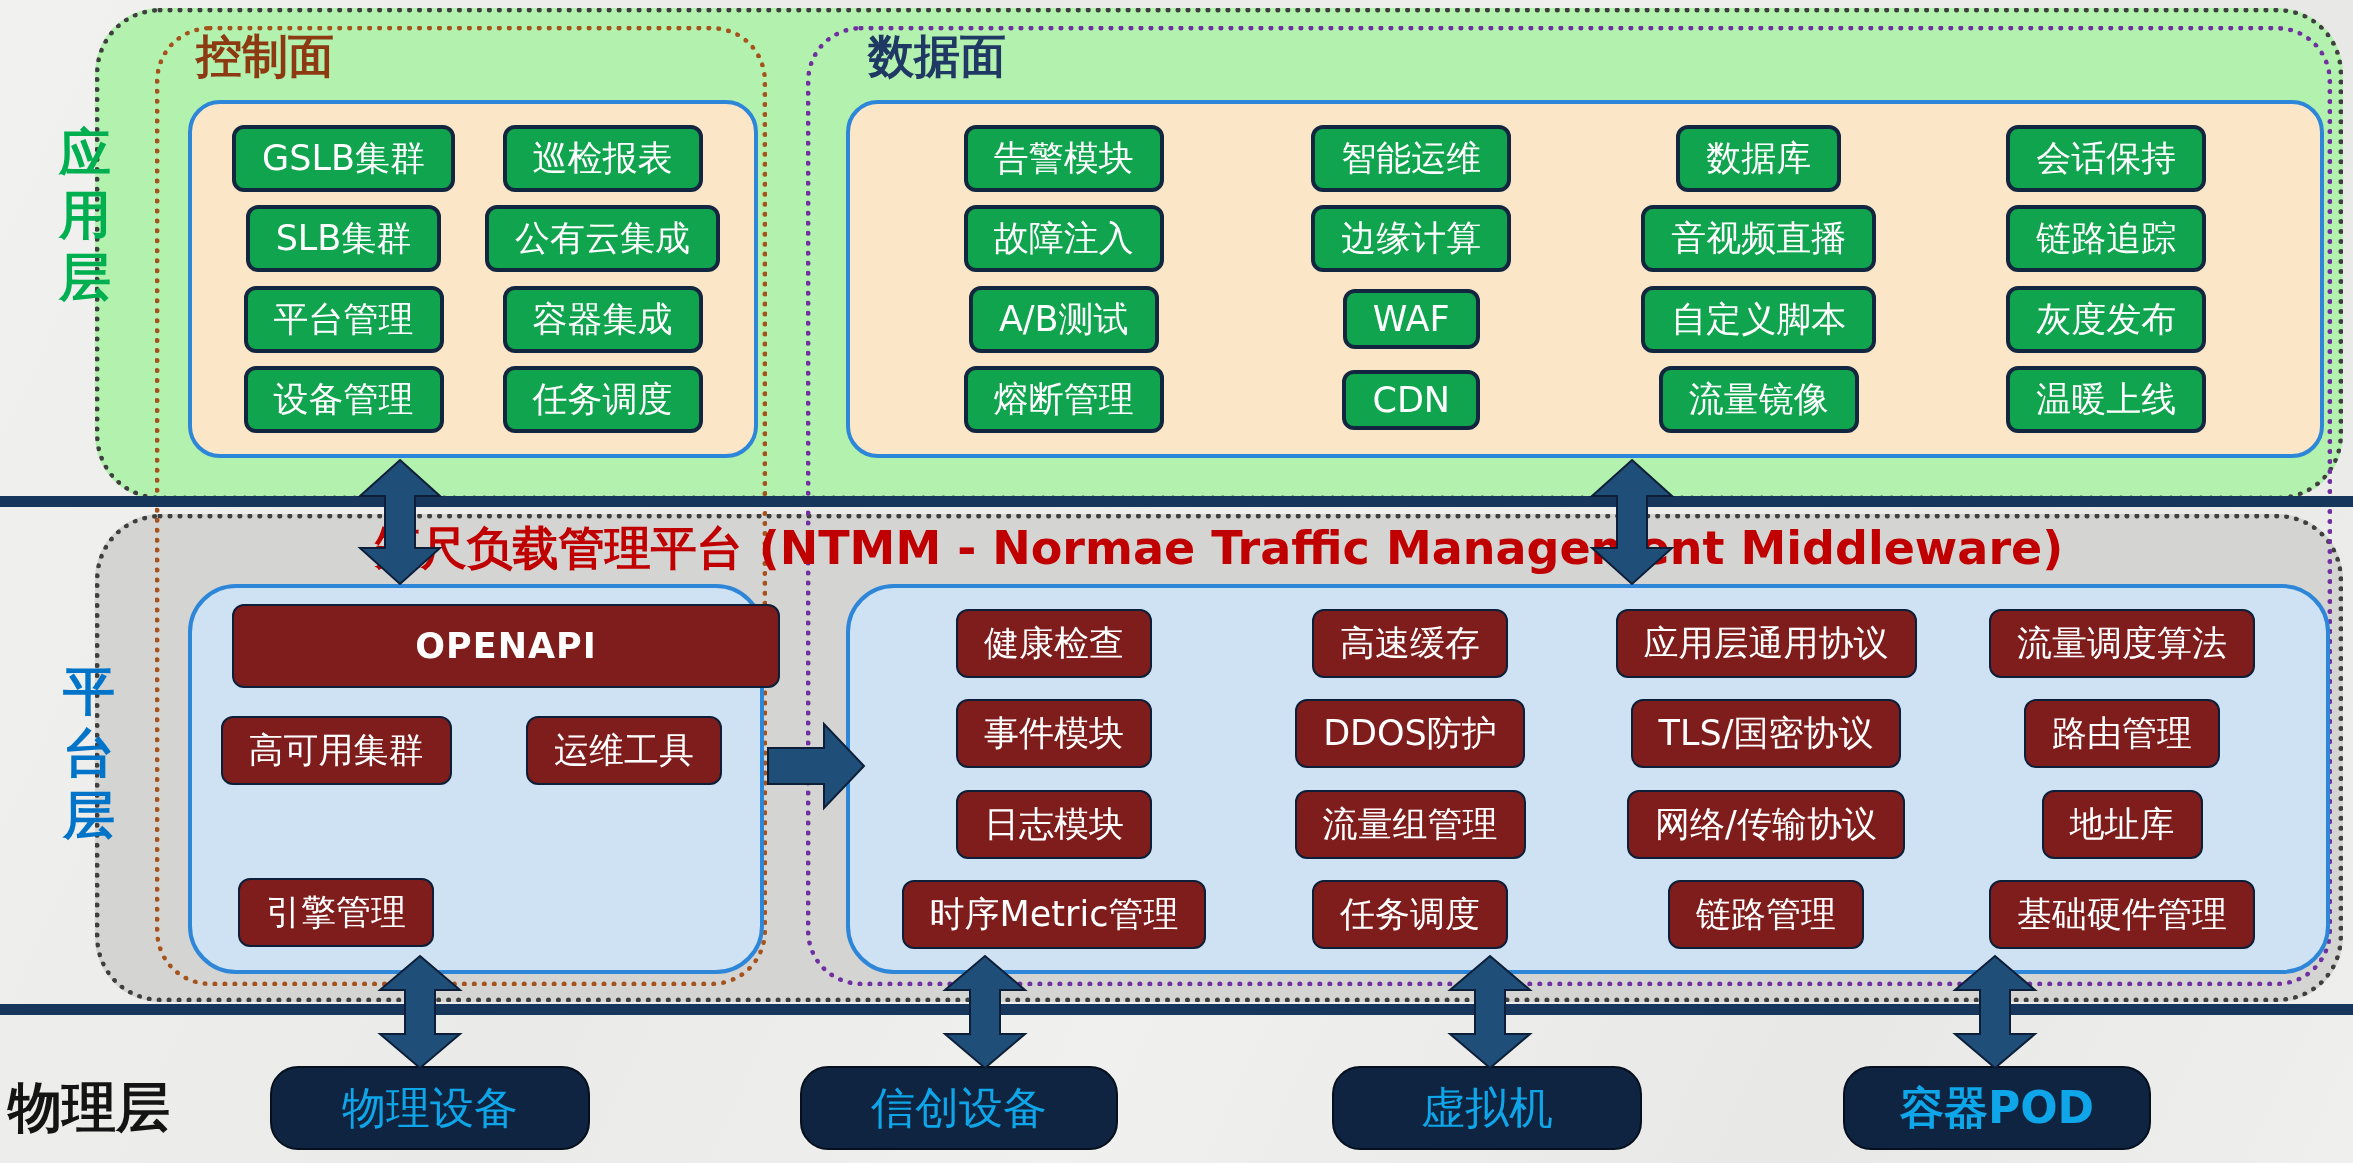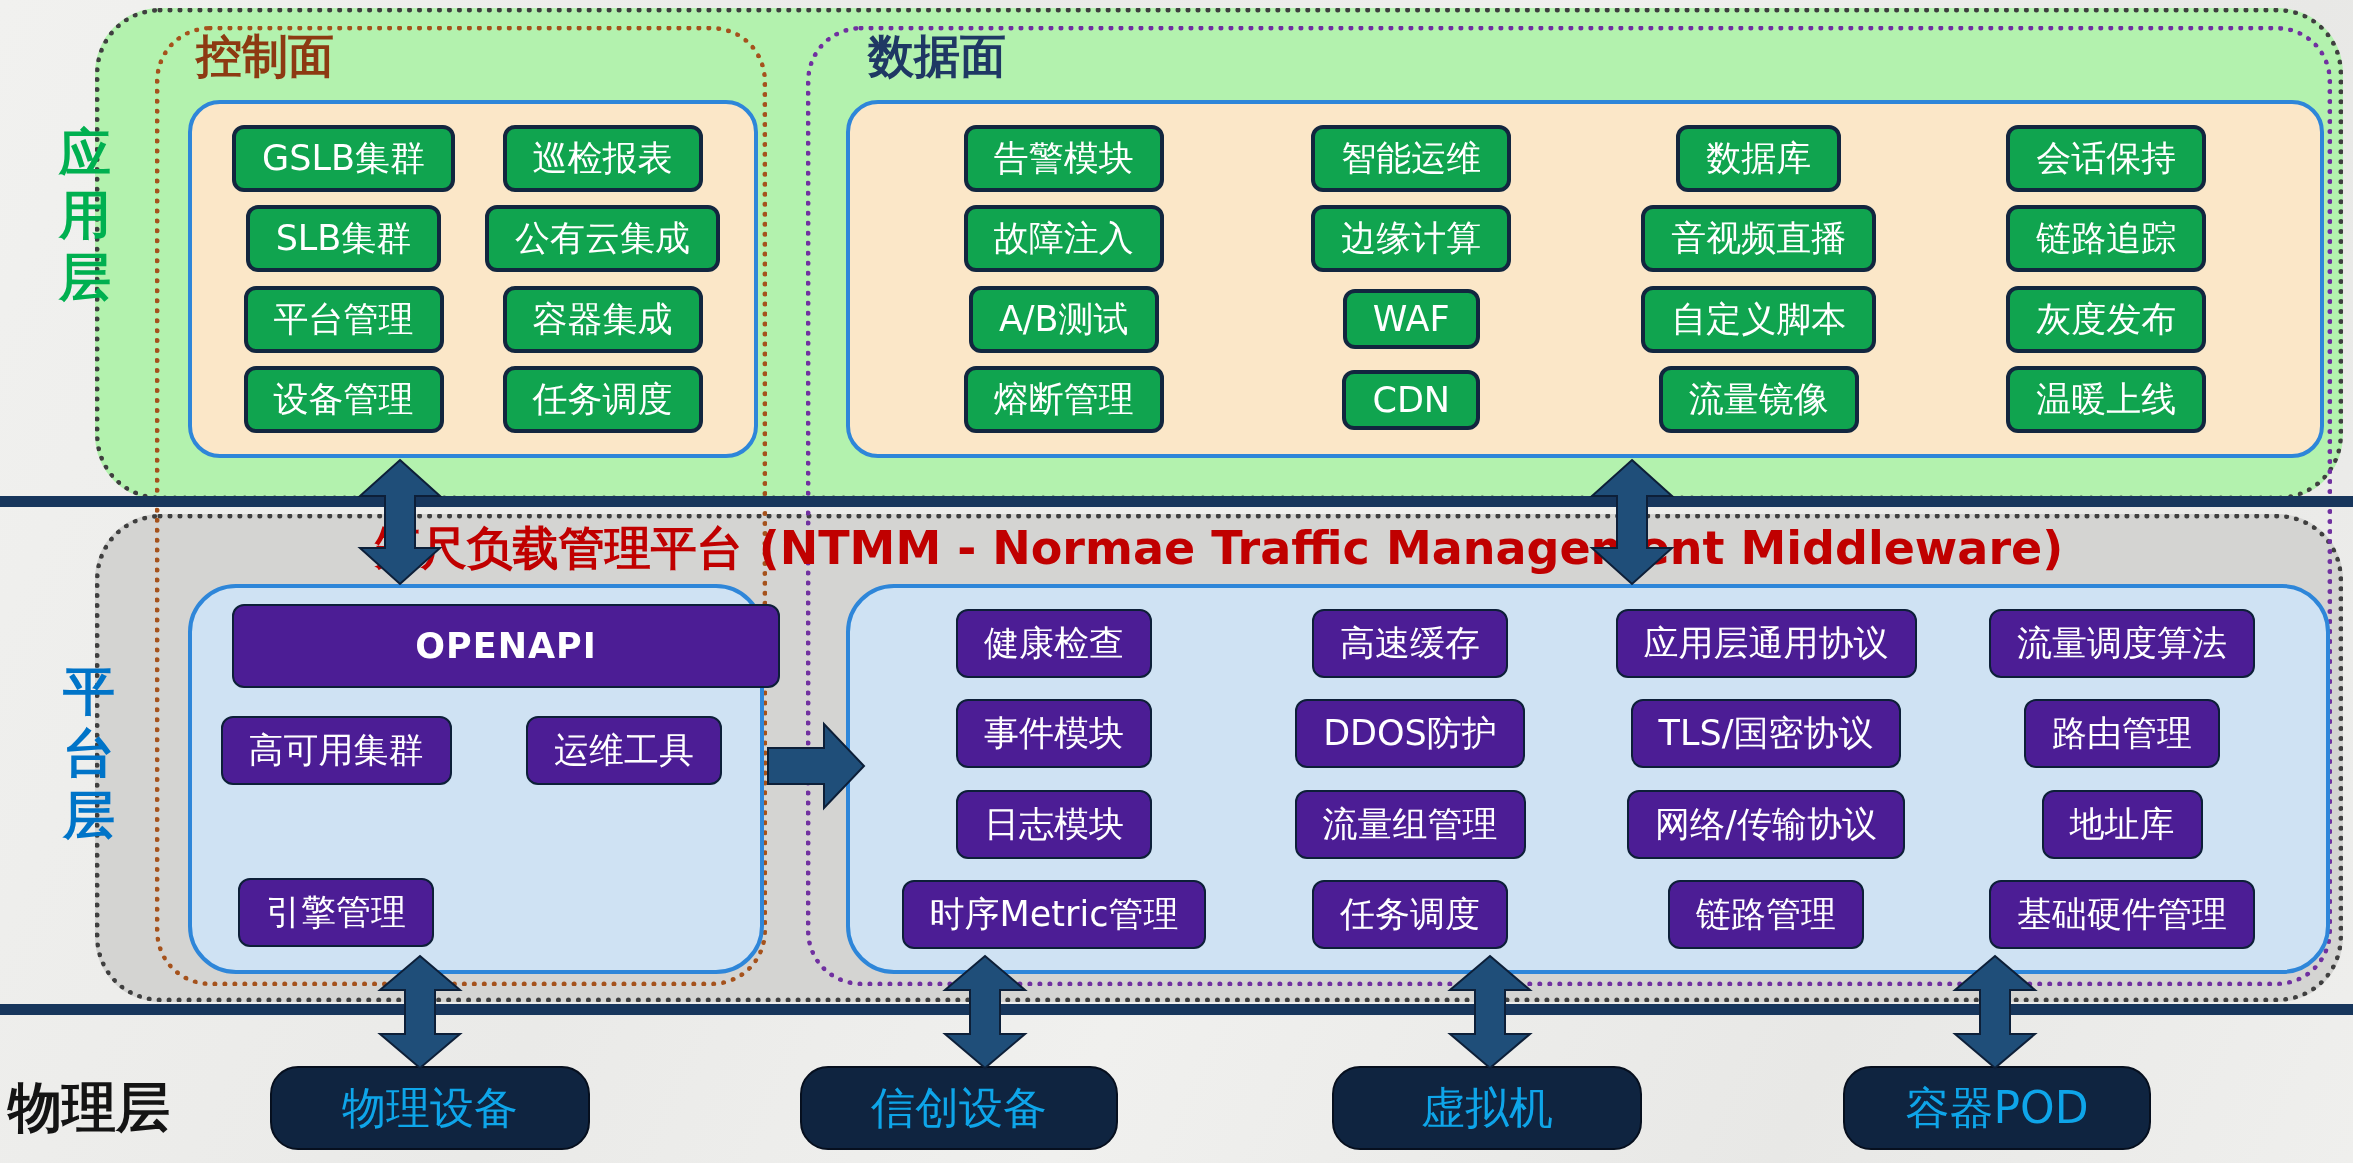--- a/index.html
+++ b/index.html
@@ -30,21 +30,21 @@
     grid-template-columns:1fr 1fr;grid-auto-rows:1fr;place-items:center;padding:14px 22px;}
   .data-panel{left:846px;top:100px;width:1478px;height:358px;display:grid;
     grid-template-columns:repeat(4,1fr);grid-auto-rows:1fr;place-items:center;padding:14px 40px;}
   .btn-green{background:#10a44f;border:4px solid #12263f;border-radius:12px;color:#ffffff;
     font-size:35px;padding:6px 26px;white-space:nowrap;text-align:center;}
   
   .blue-panel{background:#cfe2f3;border:4px solid #2e86d9;border-radius:48px;box-sizing:border-box;}
   .plat-left{left:188px;top:584px;width:576px;height:390px;}
   .plat-right{left:846px;top:584px;width:1484px;height:390px;display:grid;
     grid-template-columns:repeat(4,1fr);grid-auto-rows:1fr;place-items:center;padding:10px 26px;}
-  .btn-navy{background:#4c1d95;border:2px solid #0d1f38;border-radius:12px;color:#ffffff;
+  .btn-navy{background:#7f1d1d;border:2px solid #0d1f38;border-radius:12px;color:#ffffff;
     font-size:35px;padding:9px 26px;white-space:nowrap;text-align:center;}
   .openapi-bar{left:40px;top:16px;width:492px;height:62px;display:flex;align-items:center;
     justify-content:center;font-weight:bold;letter-spacing:1px;}
   .plat-left-row{left:0;width:576px;display:grid;grid-template-columns:1fr 1fr;place-items:center;}
   .row-b{top:128px;} .row-c{top:290px;}
   
   .plat-title{left:95px;top:518px;width:2248px;text-align:center;font-size:46px;
     font-weight:bold;color:#c00000;white-space:nowrap;}
   
   .hbar{left:0;width:2353px;height:11px;background:#17365c;}
@@ -140,21 +140,21 @@
     <div class="btn-navy">地址库</div>
     <div class="btn-navy">时序Metric管理</div>
     <div class="btn-navy">任务调度</div>
     <div class="btn-navy">链路管理</div>
     <div class="btn-navy">基础硬件管理</div>
   </div>
 
   <div class="abs phys" style="left:270px;width:320px;">物理设备</div>
   <div class="abs phys" style="left:800px;width:318px;">信创设备</div>
   <div class="abs phys" style="left:1332px;width:310px;">虚拟机</div>
-  <div class="abs phys" style="left:1843px;width:308px;">容器POD</div>
+  <div class="abs phys" style="left:1843px;width:308px;font-weight:bold;">容器POD</div>
 
   <svg class="abs arrows" width="2353" height="1163" viewBox="0 0 2353 1163">
     <g fill="#1f4e79" stroke="#0d1f38" stroke-width="2">
 
       <polygon points="400,460 440,496 415,496 415,548 440,548 400,584 360,548 385,548 385,496 360,496"></polygon>
 
       <polygon points="1632,460 1672,496 1647,496 1647,548 1672,548 1632,584 1592,548 1617,548 1617,496 1592,496"></polygon>
 
       <polygon points="768,748 824,748 824,724 864,766 824,808 824,784 768,784"></polygon>
 

